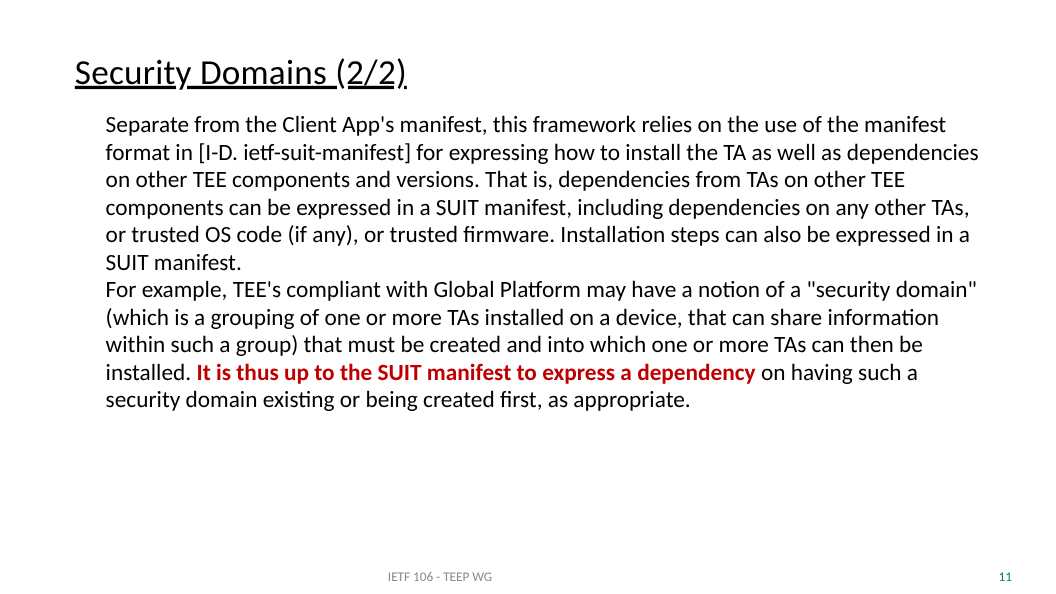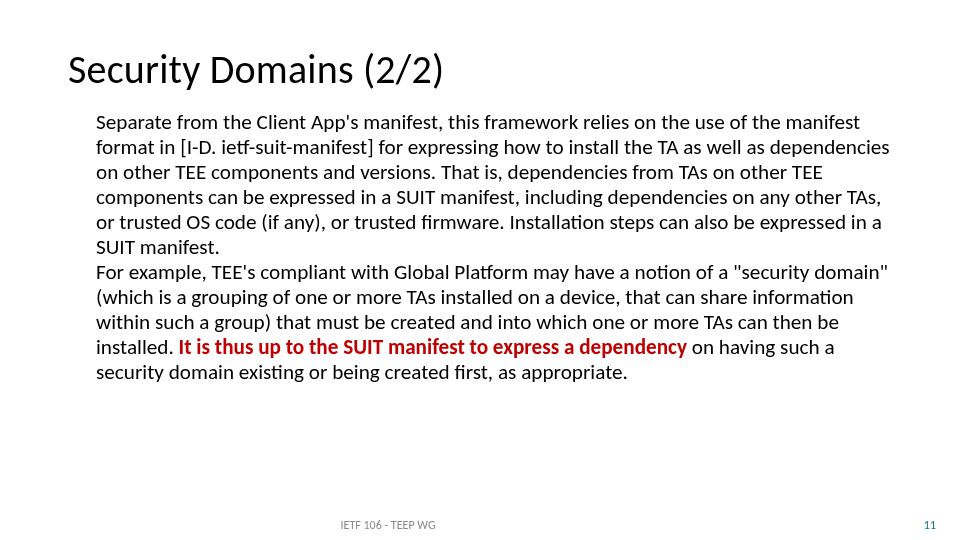--- a/index.html
+++ b/index.html
@@ -4,25 +4,26 @@
 <style>
   * { margin: 0; padding: 0; box-sizing: border-box; }
   html, body { width: 960px; height: 540px; background: #fff; font-family: Calibri, "Segoe UI", Arial, sans-serif; color: #000; }
   .slide {
     width: 960px;
     height: 540px;
     position: relative;
     padding: 48px 68px 0 68px;
   }
   .title {
-    font-size: 40px;
+    font-size: 32px;
     font-weight: 400;
     letter-spacing: 0.2px;
     margin-bottom: 18px;
     line-height: 1.1;
+    text-decoration: underline;
   }
   .body-text {
     font-size: 21.2px;
     line-height: 1.18;
     font-weight: 400;
     margin-left: 28px;
   }
   .body-text p { margin: 0; }
   .emph {
     font-weight: 700;
@@ -31,27 +32,27 @@
   .footer {
     position: absolute;
     bottom: 22px;
     left: 0;
     width: 960px;
     font-size: 12px;
     color: #8a8a8a;
   }
   .footer-center {
     position: absolute;
-    left: 4px;
+    left: 16px;
     width: 768px;
     text-align: center;
   }
   .footer-right {
     position: absolute;
-    right: 24px;
+    right: 40px;
     color: #0f766e;
   }
 </style>
 </head>
 <body>
 
 <div class="slide">
   <h1 class="title">Security Domains (2/2)</h1>
 
   <div class="body-text">

